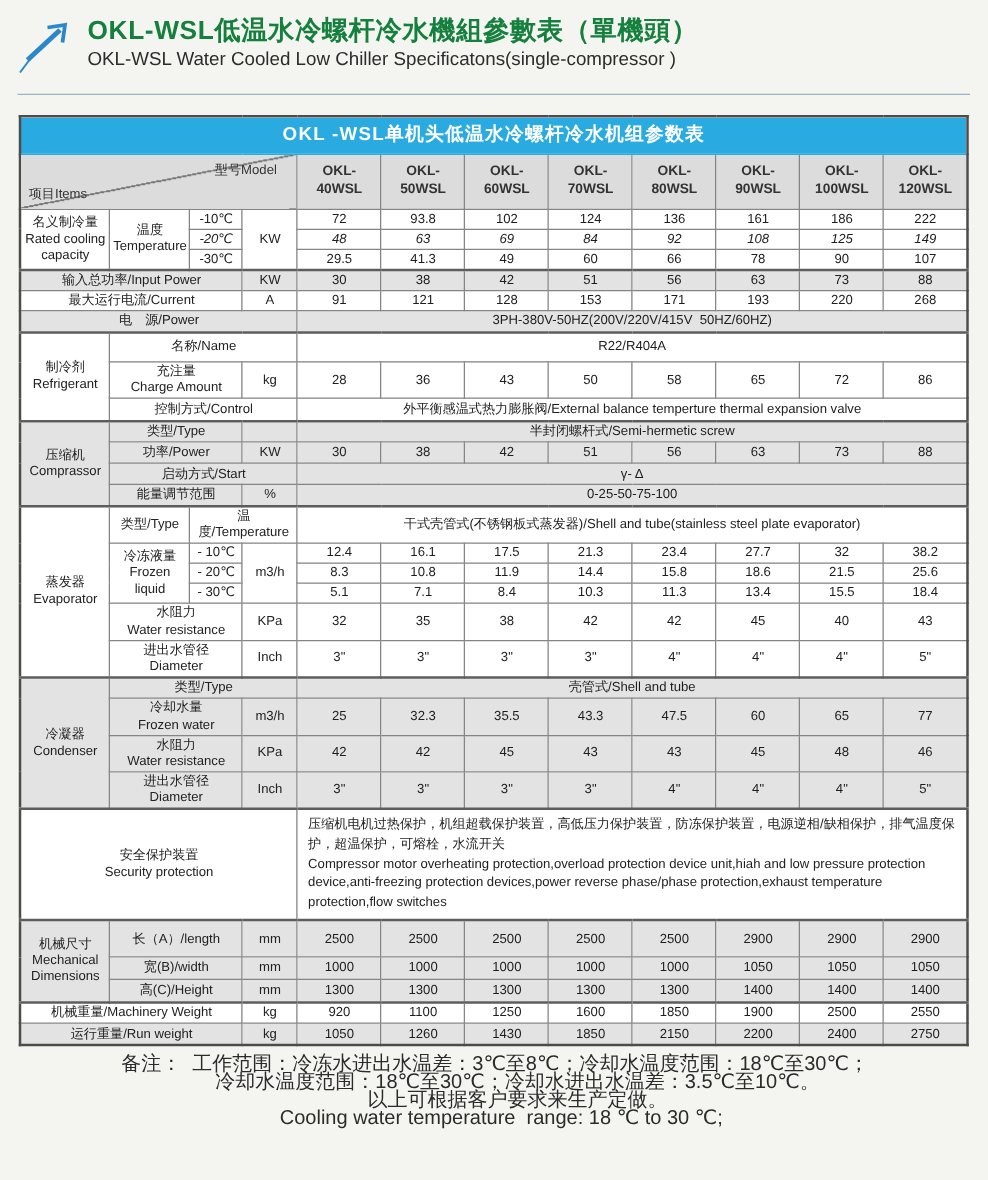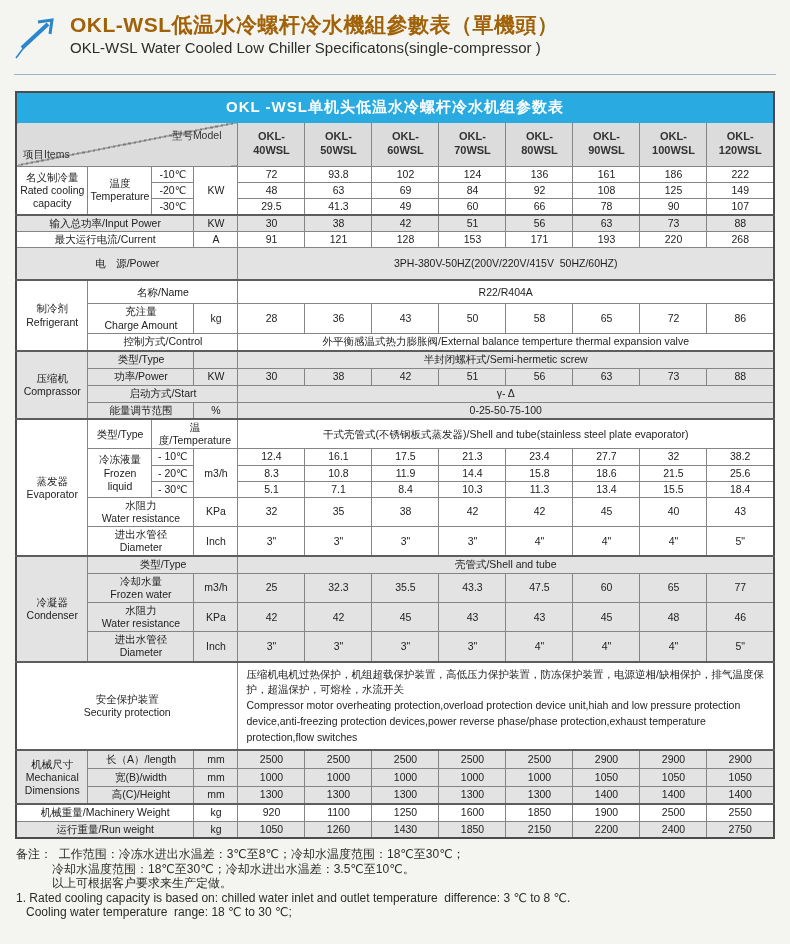--- a/index.html
+++ b/index.html
@@ -9,21 +9,21 @@
     background: #f4f4f1;
     font-family: "Liberation Sans", "DejaVu Sans", sans-serif;
     color: #222;
     overflow: hidden;
   }
   .page { padding: 12px 14px 0 14px; }
 
   
   .hdr { display: flex; align-items: flex-start; gap: 10px; }
   .hdr .logo { flex: 0 0 auto; margin-top: 4px; }
-  .hdr h1 { font-size: 21px; font-weight: 700; color: #a16207; letter-spacing: 0.5px; line-height: 1.2; }
+  .hdr h1 { font-size: 21px; font-weight: 700; color: #15803d; letter-spacing: 0.5px; line-height: 1.2; }
   .hdr h2 { font-size: 15px; font-weight: 400; color: #2c2c2c; margin-top: 2px; }
   .hdr-rule { border: none; border-top: 1px solid #9db3c6; margin: 10px 0 16px 0; }
 
   
   table.spec {
     border-collapse: collapse; table-layout: fixed;
     width: 760px; margin: 0 auto;
     border: 2px solid #4c4c4c;
     font-size: 10.5px;
     padding-left: 26px;
@@ -45,21 +45,21 @@
   .spec th.corner .c-items { position: absolute; left: 6px; bottom: 5px; font-weight: 400; font-size: 10.5px; }
   .spec th.corner .c-model { position: absolute; right: 16px; top: 6px; font-weight: 400; font-size: 10.5px; }
   .spec td.lab { color: #222; }
   .spec td.val { color: #1d1d1d; }
   .spec td.txt { text-align: left; padding: 4px 8px 4px 8px; line-height: 1.5; }
   tr.w td { background: #ffffff; }
   tr.g td { background: #e3e3e3; }
   tr.sep td { border-top: 2px solid #5d5d5d; }
 
   
-  .notes { margin: 8px 0 0 2px; font-size: 12px; color: #2b2b2b; }
+  .notes { margin: 8px 0 0 2px; font-size: 16px; color: #2b2b2b; text-align: center; }
   .notes .nl { line-height: 14.5px; }
 </style>
 </head>
 <body>
 
 <div class="page">
 
   <div class="hdr">
     <span class="logo">
       <svg width="46" height="44" viewBox="0 0 46 44">
@@ -128,21 +128,21 @@
           <td class="lab" rowspan="3">KW</td>
           <td class="val">72</td>
           <td class="val">93.8</td>
           <td class="val">102</td>
           <td class="val">124</td>
           <td class="val">136</td>
           <td class="val">161</td>
           <td class="val">186</td>
           <td class="val">222</td>
         </tr>
-        <tr class="w" style="height: 16px;">
+        <tr class="w" style="height: 16px; font-style: italic;">
           <td class="lab">-20℃</td>
           <td class="val">48</td>
           <td class="val">63</td>
           <td class="val">69</td>
           <td class="val">84</td>
           <td class="val">92</td>
           <td class="val">108</td>
           <td class="val">125</td>
           <td class="val">149</td>
         </tr>
@@ -174,21 +174,21 @@
           <td class="lab">A</td>
           <td class="val">91</td>
           <td class="val">121</td>
           <td class="val">128</td>
           <td class="val">153</td>
           <td class="val">171</td>
           <td class="val">193</td>
           <td class="val">220</td>
           <td class="val">268</td>
         </tr>
-        <tr class="g" style="height: 32px;">
+        <tr class="g" style="height: 16px;">
           <td class="lab" colspan="4">电　源/Power</td>
           <td class="val" colspan="8">3PH-380V-50HZ(200V/220V/415V&nbsp; 50HZ/60HZ)</td>
         </tr>
         <tr class="w sep" style="height: 24px;">
           <td class="lab" rowspan="3">制冷剂
 Refrigerant</td>
           <td class="lab" colspan="3">名称/Name</td>
           <td class="val" colspan="8">R22/R404A</td>
         </tr>
         <tr class="w" style="height: 28px;">
@@ -349,21 +349,21 @@
           <td class="val">4"</td>
           <td class="val">4"</td>
           <td class="val">5"</td>
         </tr>
         <tr class="w sep" style="height: 76px;">
           <td class="lab" colspan="4">安全保护装置
 Security protection</td>
           <td class="txt" colspan="8">压缩机电机过热保护，机组超载保护装置，高低压力保护装置，防冻保护装置，电源逆相/缺相保护，排气温度保护，超温保护，可熔栓，水流开关
 Compressor motor overheating protection,overload protection device unit,hiah and low pressure protection device,anti-freezing protection devices,power reverse phase/phase protection,exhaust temperature protection,flow switches</td>
         </tr>
-        <tr class="g sep" style="height: 18px;">
+        <tr class="g sep" style="height: 30px;">
           <td class="lab" rowspan="3">机械尺寸
 Mechanical
 Dimensions</td>
           <td class="lab" colspan="2">长（A）/length</td>
           <td class="lab">mm</td>
           <td class="val">2500</td>
           <td class="val">2500</td>
           <td class="val">2500</td>
           <td class="val">2500</td>
           <td class="val">2500</td>
@@ -419,17 +419,16 @@
           <td class="val">2400</td>
           <td class="val">2750</td>
         </tr>
       </tbody>
   </table>
 
   <div class="notes" id="notes">
       <div class="nl" style="margin-left: 0px;">备注：&nbsp; 工作范围：冷冻水进出水温差：3℃至8℃；冷却水温度范围：18℃至30℃；</div>
       <div class="nl" style="margin-left: 36px;">冷却水温度范围：18℃至30℃；冷却水进出水温差：3.5℃至10℃。</div>
       <div class="nl" style="margin-left: 36px;">以上可根据客户要求来生产定做。</div>
-      <div class="nl" style="margin-left: 0px;">1. Rated cooling capacity is based on: chilled water inlet and outlet temperature&nbsp; difference: 3 ℃ to 8 ℃.</div>
       <div class="nl" style="margin-left: 10px;">Cooling water temperature&nbsp; range: 18 ℃ to 30 ℃;</div>
     </div>
 
 </div>
 
 </body></html>

